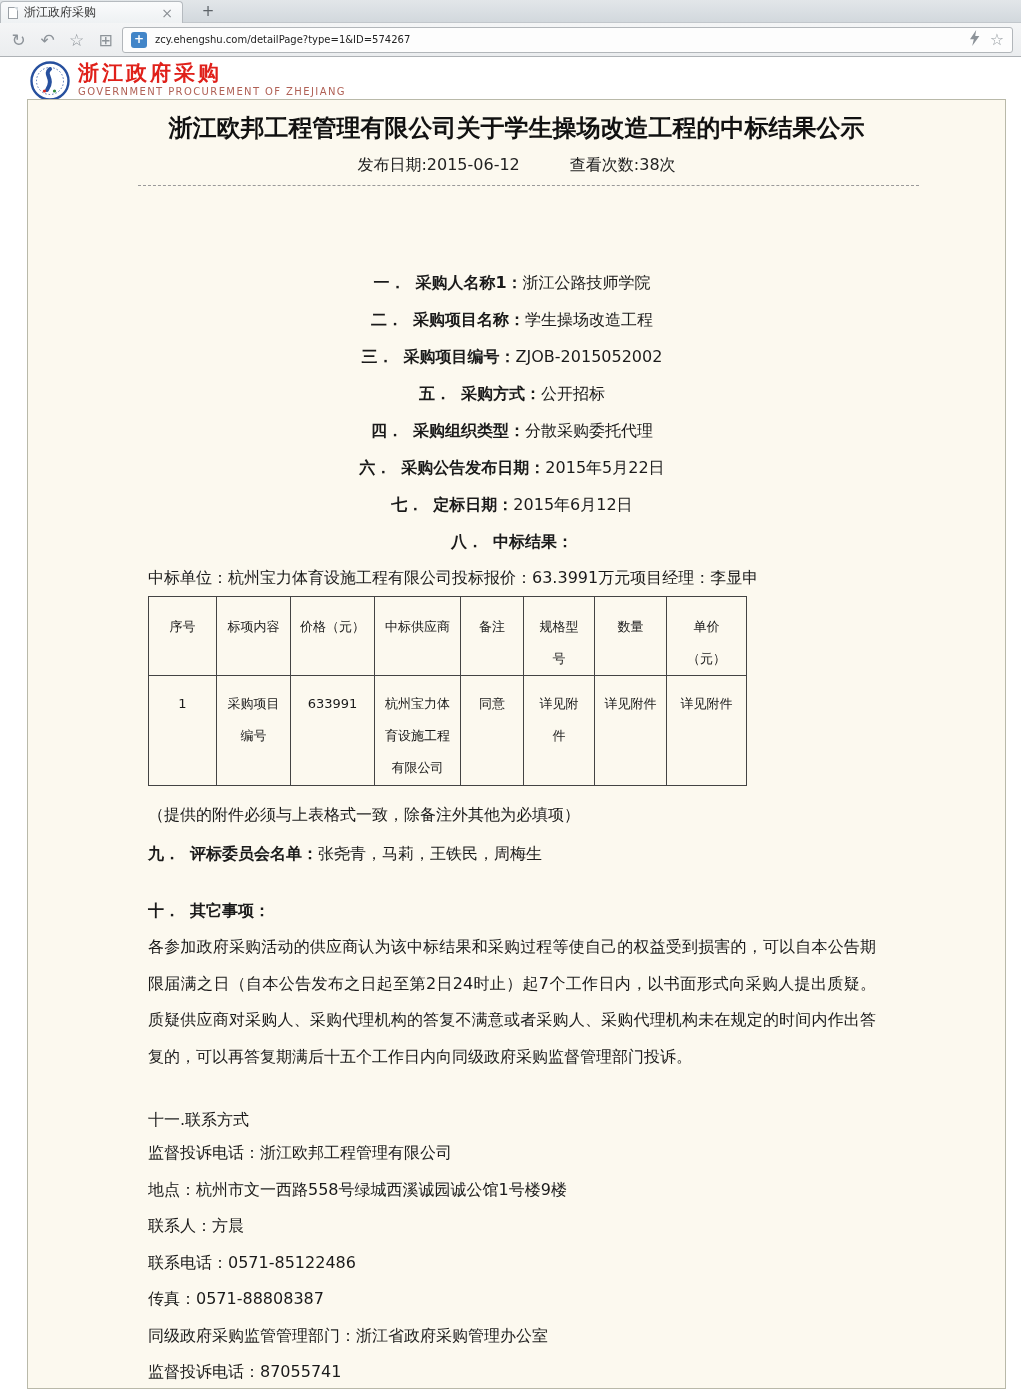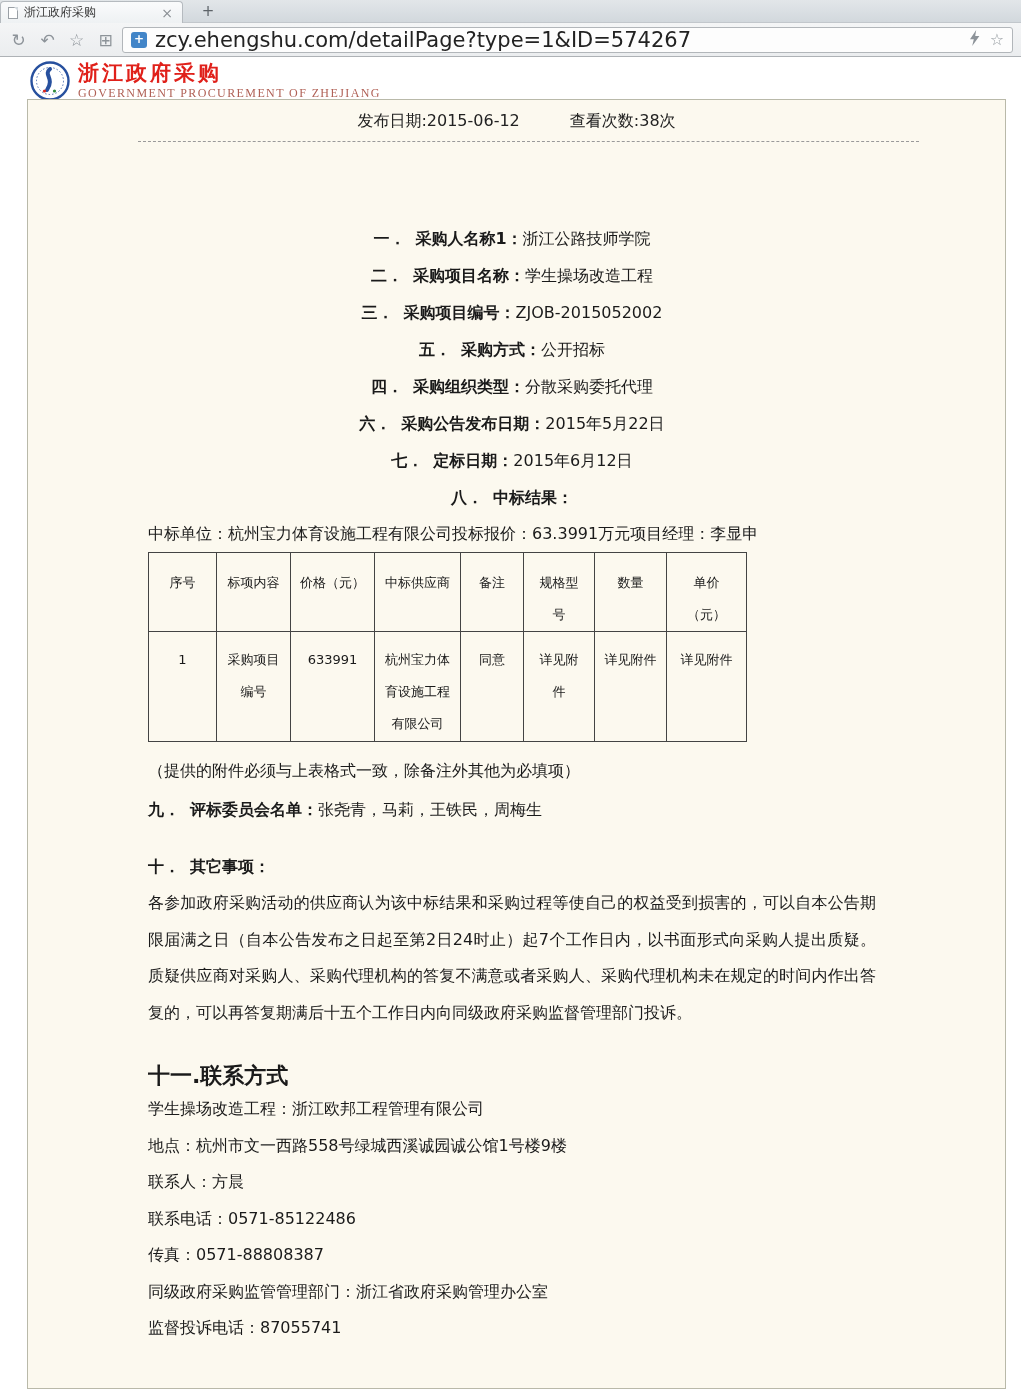--- a/index.html
+++ b/index.html
@@ -50,33 +50,33 @@
   .addressbar {
     flex:1; height:26px; margin-left:2px;
     background:#fdfdfd; border:1px solid #b2b6ba; border-radius:3px;
     display:flex; align-items:center; padding:0 8px;
   }
   .shield {
     width:16px; height:16px; flex:none; background:#4285c8;
     border-radius:3px; color:#fff; font-size:12px; font-weight:bold;
     text-align:center; line-height:15px;
   }
-  .url { flex:1; margin-left:8px; font-size:21px; color:#222; white-space:nowrap; overflow:hidden; }
+  .url { flex:1; margin-left:8px; font-size:10px; color:#222; white-space:nowrap; overflow:hidden; }
   .addr-icon { flex:none; margin-left:10px; color:#9aa0a5; font-size:16px; line-height:16px; }
 
   
   .page { position:absolute; top:57px; left:0; right:0; bottom:0; background:#fff; }
 
   .site-logo { position:absolute; top:4px; left:30px; display:flex; align-items:flex-start; }
   .logo-text { margin-left:8px; }
   .logo-title {
     color:#e0201a; font-size:21px; font-weight:bold; letter-spacing:3px;
     line-height:24px; font-family:"DejaVu Serif","Liberation Serif",serif;
   }
-  .logo-sub { font-size:12px; color:#b06055; letter-spacing:1.4px; margin-top:1px; white-space:nowrap;font-family:Liberation Serif, serif; }
+  .logo-sub { font-size:10px; color:#b06055; letter-spacing:1.4px; margin-top:1px; white-space:nowrap; }
 
   .contentbox {
     position:absolute; left:27px; top:42px; width:979px; height:1290px;
     background:#fcf9ef; border:1px solid #b9b9a9;
   }
   .doc-title { padding-top:12px; text-align:center; font-size:24px; font-weight:bold; color:#111; letter-spacing:0; }
   .meta { margin-top:11px; text-align:center; font-size:16px; color:#222; }
   .meta .views { margin-left:45px; }
   .dashline { border-top:1px dashed #9a9a9a; margin:9px 86px 0 110px; height:0; }
 
@@ -100,21 +100,21 @@
   table.bid th { height:70px; }
   table.bid td { height:110px; padding-top:12px; }
   table.bid th:nth-child(6), table.bid td:nth-child(6){ padding-left:13px; padding-right:13px; }
 
   .tnote { margin-top:14px; line-height:30px; }
   .bitem9 { margin-top:6px; line-height:36px; }
   .bitem10 { line-height:36px;margin-top:21px; }
   .bitem9 .num, .bitem9 .lbl, .bitem10 .num, .bitem10 .lbl { font-weight:bold; }
   .bitem9 .num, .bitem10 .num { margin-right:10px; }
   .para { line-height:36.5px; text-align:justify; }
-  .contact-heading { margin-top:30px; font-weight:bold; font-size:22px; line-height:30px; }
+  .contact-heading { margin-top:30px; font-weight:normal; font-size:16px; line-height:30px; }
   .contact-line { line-height:36.5px; }
 </style>
 </head>
 <body>
 
 <div class="tabbar">
   <div class="tab">
     <span class="tab-favicon"></span>
     <span class="tab-title">浙江政府采购</span>
     <span class="tab-close">×</span>
@@ -150,20 +150,21 @@
       </svg>
     </span>
     <span class="logo-text">
       <div class="logo-title">浙江政府采购</div>
       <div class="logo-sub">GOVERNMENT PROCUREMENT OF ZHEJIANG</div>
     </span>
   </div>
 
   <div class="contentbox">
 
+    <div class="doc-title">浙江欧邦工程管理有限公司关于学生操场改造工程的中标结果公示</div>
 
     <div class="meta">
       <span>发布日期:2015-06-12</span>
       <span class="views">查看次数:38次</span>
     </div>
 
     <div class="dashline"></div>
 
     <div class="content">
 
@@ -240,21 +241,21 @@
       </div>
 
       <div class="bitem10">
         <span class="num">十．</span><span class="lbl">其它事项：</span>
       </div>
 
       <div class="para">各参加政府采购活动的供应商认为该中标结果和采购过程等使自己的权益受到损害的，可以自本公告期限届满之日（自本公告发布之日起至第2日24时止）起7个工作日内，以书面形式向采购人提出质疑。质疑供应商对采购人、采购代理机构的答复不满意或者采购人、采购代理机构未在规定的时间内作出答复的，可以再答复期满后十五个工作日内向同级政府采购监督管理部门投诉。</div>
 
       <div class="contact-heading">十一.联系方式</div>
 
-      <div class="contact-line">学生操场改造工程：浙江欧邦工程管理有限公司</div>
+      <div class="contact-line">监督投诉电话：浙江欧邦工程管理有限公司</div>
       <div class="contact-line">地点：杭州市文一西路558号绿城西溪诚园诚公馆1号楼9楼</div>
       <div class="contact-line">联系人：方晨</div>
       <div class="contact-line">联系电话：0571-85122486</div>
       <div class="contact-line">传真：0571-88808387</div>
       <div class="contact-line">同级政府采购监管管理部门：浙江省政府采购管理办公室</div>
       <div class="contact-line">监督投诉电话：87055741</div>
 
     </div>
   </div>
 </div>

